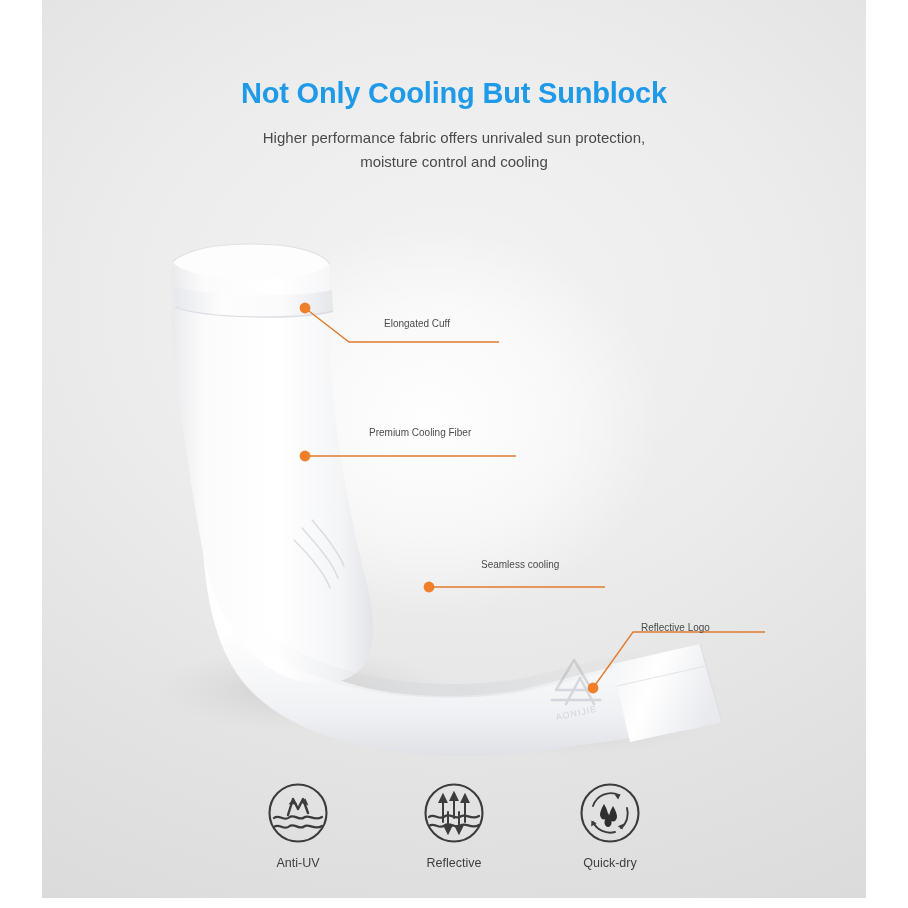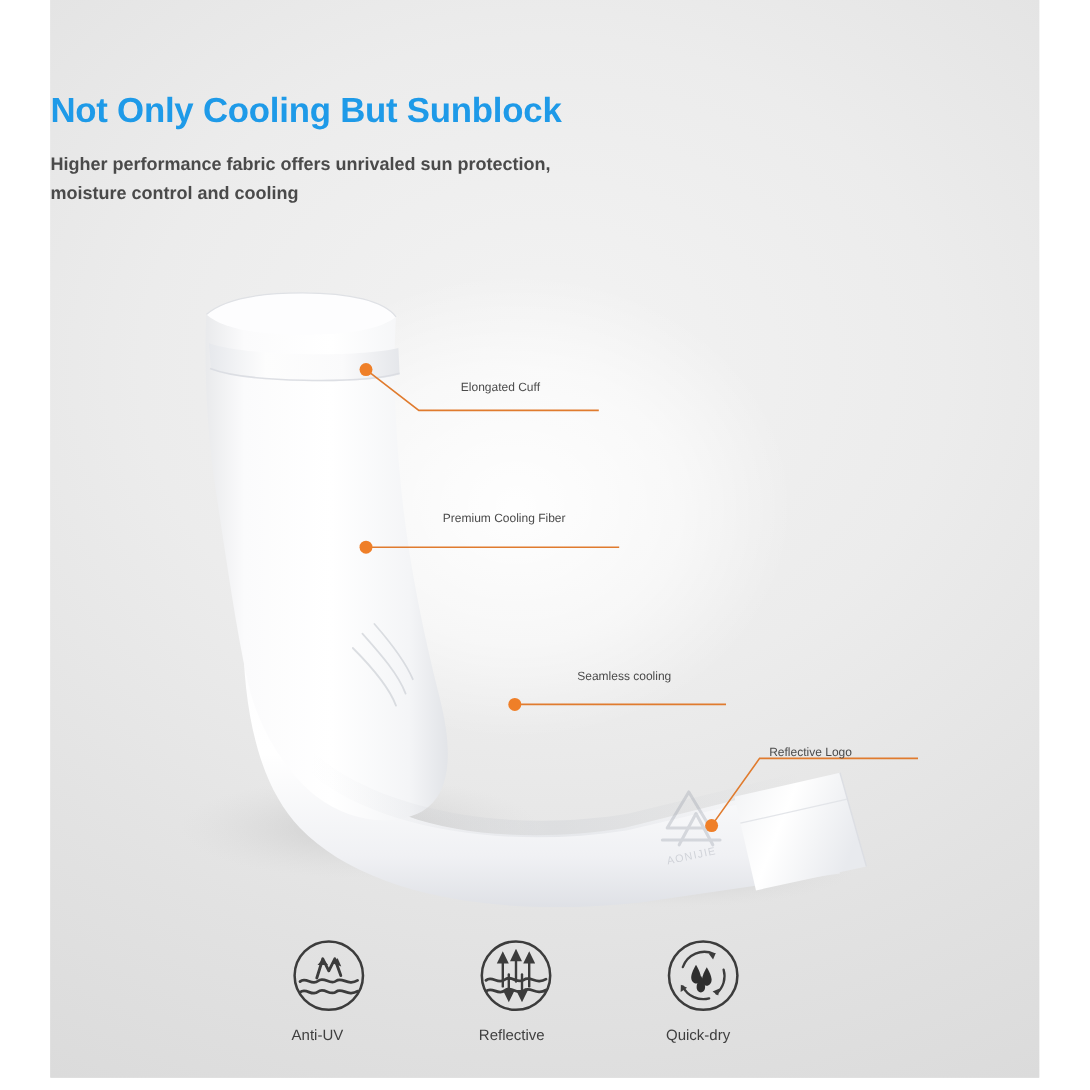--- a/index.html
+++ b/index.html
@@ -25,28 +25,28 @@
   }
   
   #bloom {
     position:absolute;
     left:150px; top:210px; width:560px; height:470px;
     background:radial-gradient(55% 55% at 50% 45%, rgba(255,255,255,.95) 0%, rgba(255,255,255,.55) 45%, rgba(255,255,255,0) 75%);
     pointer-events:none;
   }
 
   
-  #header { position:absolute; left:42px; top:78px; width:824px; }
+  #header { position:absolute; left:42px; top:78px; width:824px; text-align:center; }
   #headline {
     font-size:29px; font-weight:bold; letter-spacing:-.2px;
     color:#1e9ae8; line-height:1.1;
   }
   #subtitle {
     margin-top:16px;
-    font-size:15px; color:#4a4a4a; line-height:1.62; font-weight:700;
+    font-size:15px; color:#4a4a4a; line-height:1.62; font-weight:400;
   }
   #subtitle .sub-line { display:block; }
 
   
   #product { position:absolute; left:0; top:0; width:908px; height:908px; pointer-events:none; }
 
   
   .callout-label {
     position:absolute;
     font-size:10px;
@@ -57,21 +57,21 @@
   #lbl-cuff    { left:384px; top:319px; }
   #lbl-fiber   { left:369px; top:428px; }
   #lbl-seam    { left:481px; top:560px; }
   #lbl-logo    { left:641px; top:607px;margin-top:16px; }
 
   
   #features {
     position:absolute; left:42px; top:782px; width:824px;
     display:flex; justify-content:center; gap:46px;
   }
-  .feature { width:110px; display:flex; flex-direction:column; align-items:flex-start; }
+  .feature { width:110px; display:flex; flex-direction:column; align-items:center; }
   .feature-icon { width:62px; height:62px; display:block; }
   .feature-label {
     margin-top:12px;
     font-size:12.5px; color:#3f3f3f; text-align:center; white-space:nowrap;
   }
 </style>
 </head>
 <body>
 
 <div id="stage">

